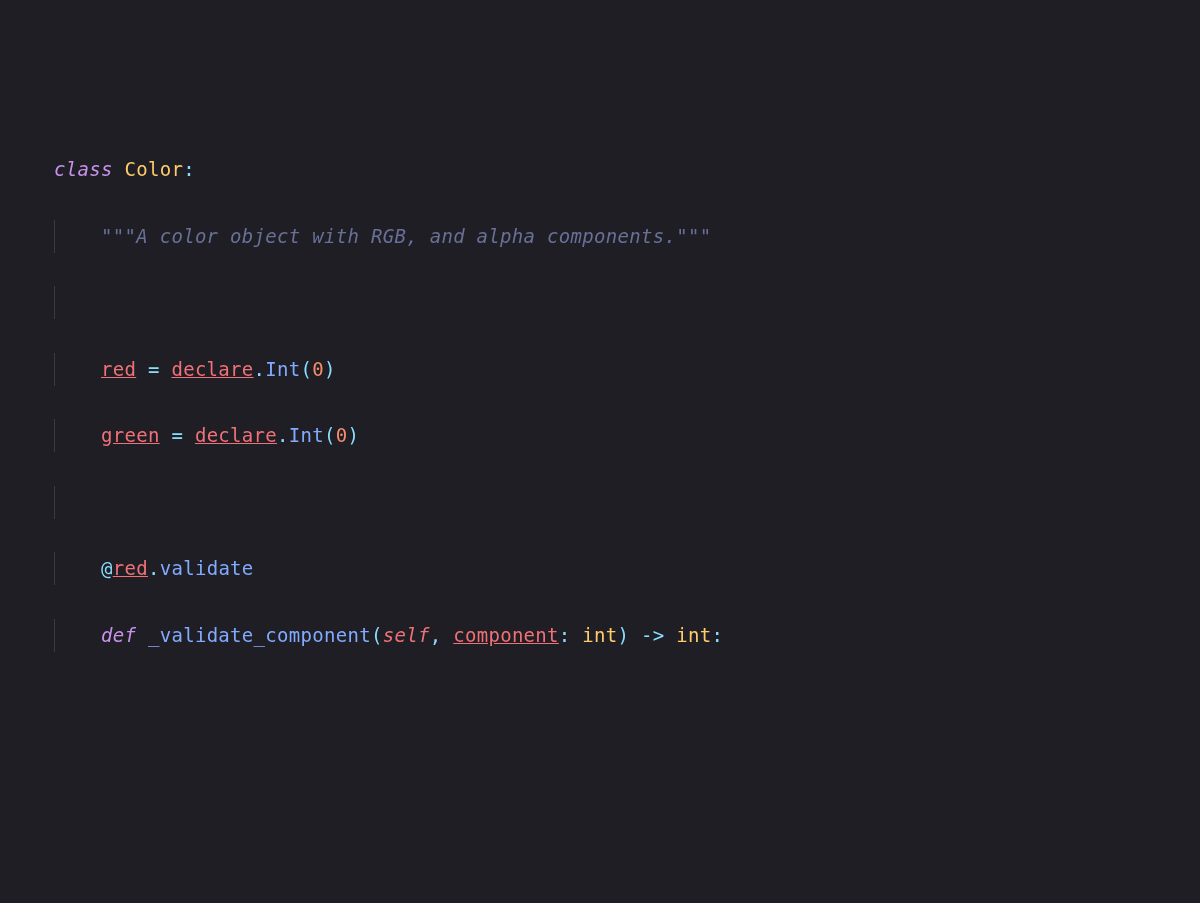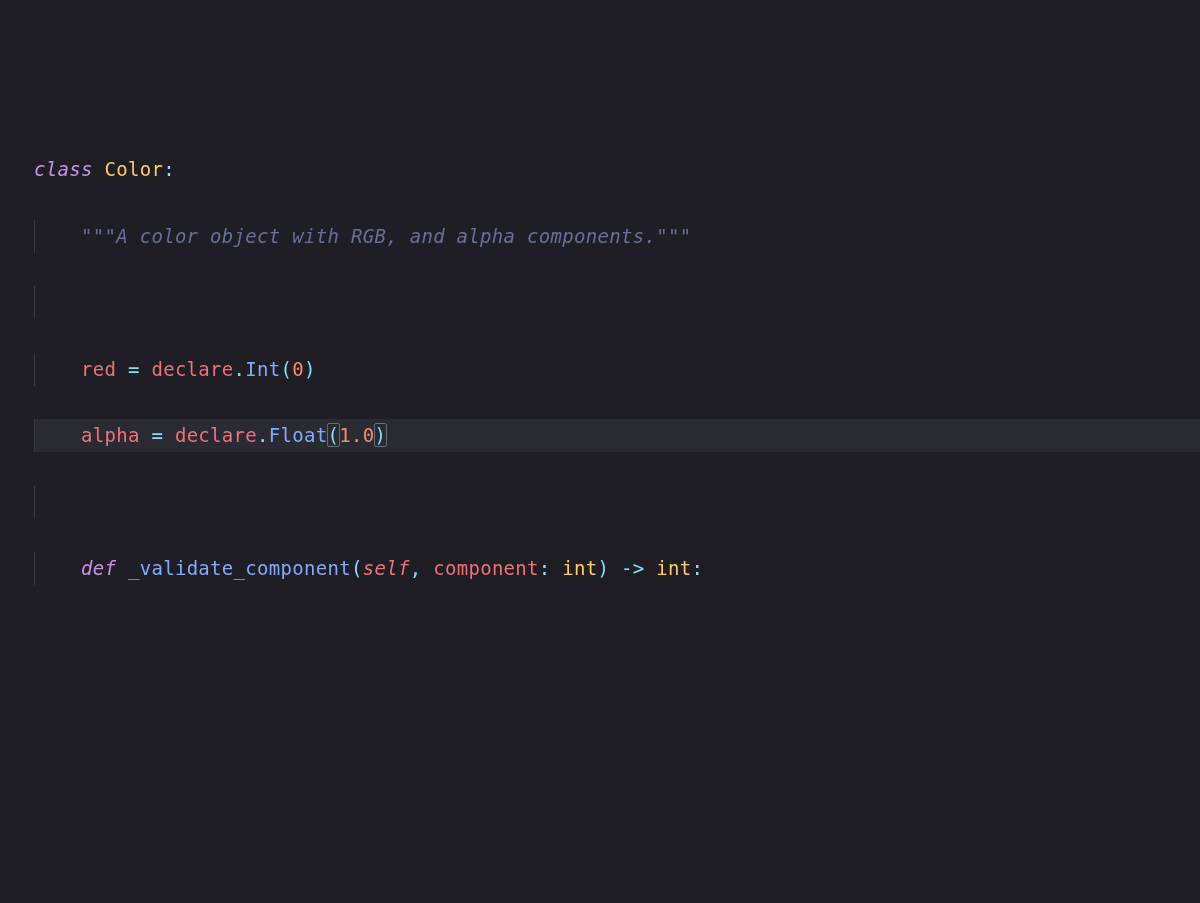--- a/index.html
+++ b/index.html
@@ -6,51 +6,52 @@
   body {
     background: #1e1e24;
     font-family: "SF Mono", "Monaco", "Menlo", "Consolas", monospace;
     font-size: 19px;
     line-height: 1.75;
     color: #d4d4d4;
     padding: 20px 0 20px 34px;
     white-space: pre;
     letter-spacing: 0.3px;
   }
-  .line { display: block; position: relative; }
+  .line { display: block; position: relative; margin-left: 20px; }
   .line.highlight { background: #2a2a32; }
   .indent-guide {
     position: absolute;
     left: 0;
     top: 0;
     bottom: 0;
     width: 1px;
     background: #3a3a42;
   }
   .kw { color: #c792ea; font-style: italic; }   
   .cls { color: #ffcb6b; }                       
   .fn { color: #82aaff; }                        
-  .var { color: #f07178; }                       
+  .var { color: #f07178; text-decoration: underline; }                       
   .self { color: #f07178; font-style: italic; }  
   .pn { color: #89ddff; }                       
   .doc { color: #697098; font-style: italic; }   
   .num { color: #f78c6c; }  
   .pnmatch { border: 1px solid #6a6a76; margin: -1px; border-radius: 2px; }
 </style>
 </head>
 <body>
 
 
 
 <div><span class="line"><span class="kw">class</span> <span class="cls">Color</span><span class="pn">:</span></span>
 <span class="line"><span class="indent-guide"></span>    <span class="doc">"""A color object with RGB, and alpha components."""</span></span>
 <span class="line"><span class="indent-guide"></span> </span>
 <span class="line"><span class="indent-guide"></span>    <span class="var">red</span><span class="pn"> = </span><span class="var">declare</span><span class="pn">.</span><span class="fn">Int</span><span class="pn">(</span><span class="num">0</span><span class="pn">)</span></span>
-<span class="line highlight"><span class="indent-guide"></span>    <span class="var">alpha</span><span class="pn"> = </span><span class="var">declare</span><span class="pn">.</span><span class="fn">Float</span><span class="pn pnmatch">(</span><span class="num">1.0</span><span class="pn pnmatch">)</span></span>
+<span class="line"><span class="indent-guide"></span>    <span class="var">green</span><span class="pn"> = </span><span class="var">declare</span><span class="pn">.</span><span class="fn">Int</span><span class="pn">(</span><span class="num">0</span><span class="pn">)</span></span>
 <span class="line"><span class="indent-guide"></span> </span>
+<span class="line"><span class="indent-guide"></span>    <span class="pn">@</span><span class="var">red</span><span class="pn">.</span><span class="fn">validate</span></span>
 <span class="line"><span class="indent-guide"></span>    <span class="kw">def</span> <span class="fn">_validate_component</span><span class="pn">(</span><span class="self">self</span><span class="pn">, </span><span class="var">component</span><span class="pn">: </span><span class="cls">int</span><span class="pn">)</span><span class="pn"> -&gt; </span><span class="cls">int</span><span class="pn">:</span></span>
 
 
 
 
 
 
 
 
 

